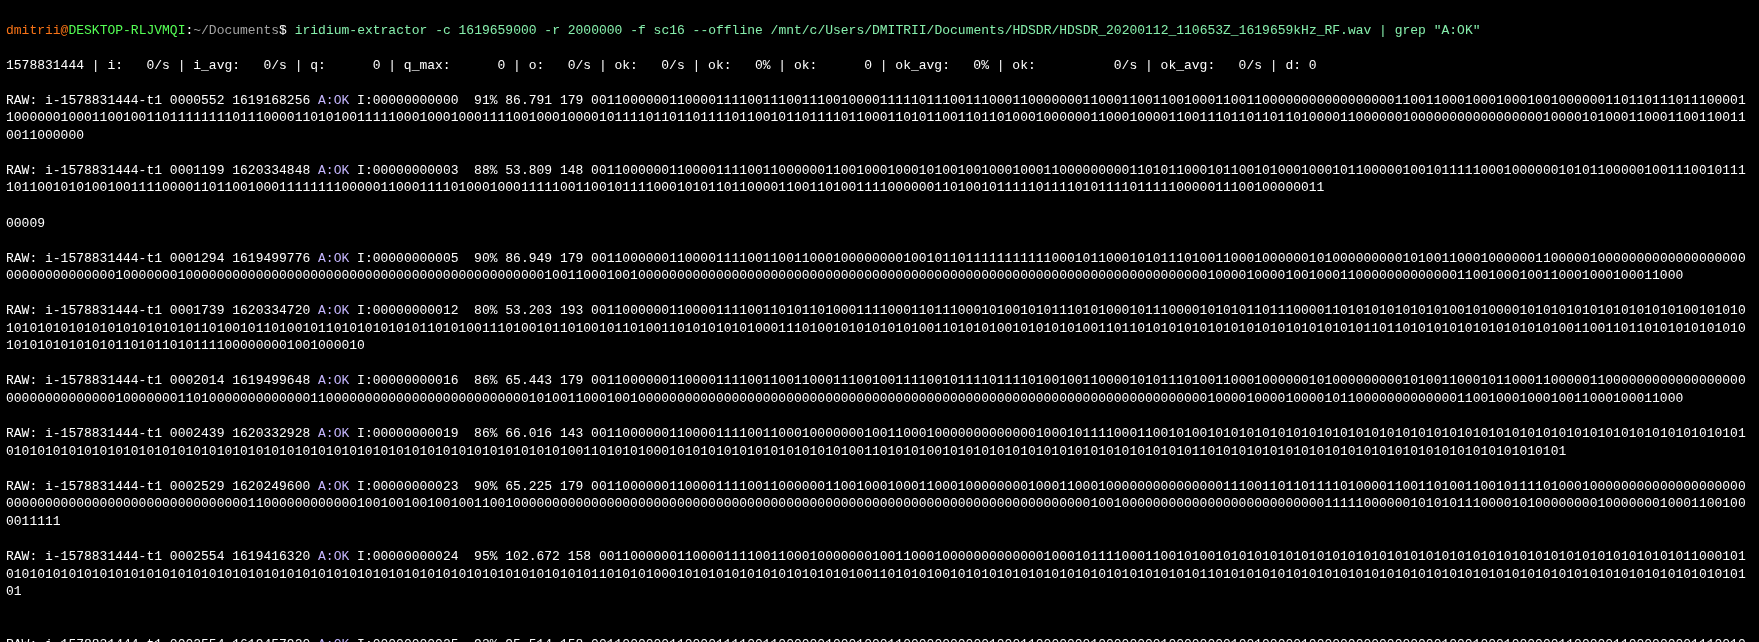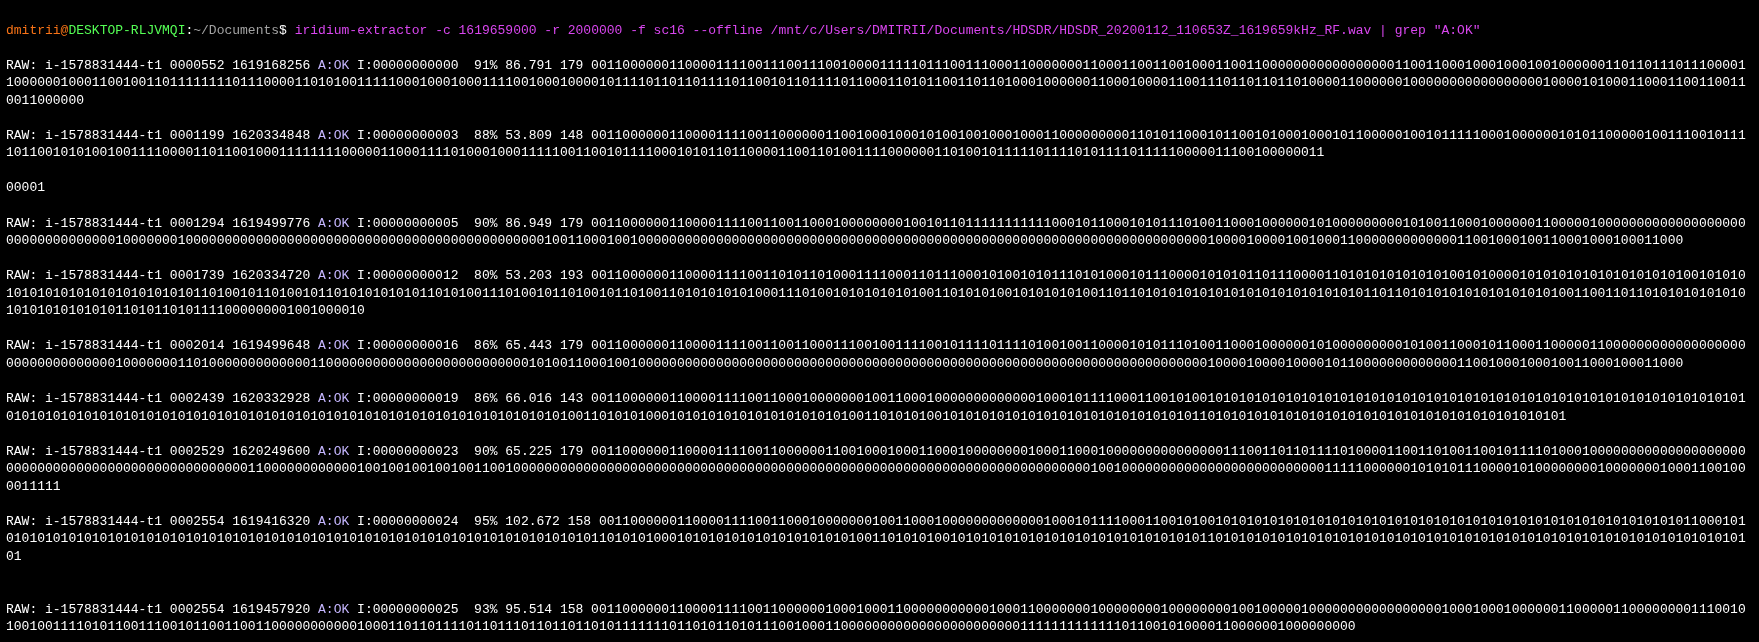--- a/index.html
+++ b/index.html
@@ -14,32 +14,33 @@
   }
   .terminal {
     padding: 4px 6px;
     white-space: pre-wrap;
     word-break: break-all;
   }
   .prompt-user { color: #f97316; }
   .prompt-host { color: #55ff55; text-align: center; }
   .prompt-path { color: #a3a3a3; }
   .prompt-dollar { color: #ffffff; }
-  .cmd { color: #d946ef; }
+  .cmd { color: #86efac; }
   .aok { color: #c4b5fd; }
   .line { display: block; }
 </style>
 </head>
 <body>
 
 <div class="terminal">
 <span class="line"><span class="prompt-user">dmitrii</span><span class="prompt-user">@</span><span class="prompt-host">DESKTOP-RLJVMQI</span><span class="prompt-dollar">:</span><span class="prompt-path">~/Documents</span><span class="prompt-dollar">$</span> <span class="cmd">iridium-extractor -c 1619659000 -r 2000000 -f sc16 --offline /mnt/c/Users/DMITRII/Documents/HDSDR/HDSDR_20200112_110653Z_1619659kHz_RF.wav | grep "A:OK"</span></span>
+<span class="line">1578831444 | i:   0/s | i_avg:   0/s | q:      0 | q_max:      0 | o:   0/s | ok:   0/s | ok:   0% | ok:      0 | ok_avg:   0% | ok:          0/s | ok_avg:   0/s | d: 0</span>
 <span class="line"><span>RAW: i-1578831444-t1 0000552 1619168256 </span><span class="aok">A:OK</span><span> I:00000000000  91% 86.791 179 001100000011000011110011100111001000011111011100111000110000000110001100110010001100110000000000000000011001100010001000100100000011011011101110000110000001000110010011011111111011100001101010011111000100010001111001000100001011110110110111101100101101111011000110101100110110100010000001100010000110011101101101101000011000000100000000000000000100001010001100011001100110011000000</span></span>
 <span class="line"><span>RAW: i-1578831444-t1 0001199 1620334848 </span><span class="aok">A:OK</span><span> I:00000000003  88% 53.809 148 00110000001100001111001100000011001000100010100100100010001100000000011010110001011001010001000101100000100101111100010000001010110000010011100101111011001010100100111100001101100100011111111000001100011110100010001111100110010111100010101101100001100110100111100000011010010111110111101011110111110000011100100000011</span></span>
-<span class="line">00001</span>
+<span class="line">00009</span>
 <span class="line"><span>RAW: i-1578831444-t1 0001294 1619499776 </span><span class="aok">A:OK</span><span> I:00000000005  90% 86.949 179 001100000011000011110011001100010000000010010110111111111110001011000101011101001100010000001010000000001010011000100000011000001000000000000000000000000000000000100000001000000000000000000000000000000000000000000000010011000100100000000000000000000000000000000000000000000000000000000000000000000000001000010000100100011000000000000011001000100110001000100011000</span></span>
 <span class="line"><span>RAW: i-1578831444-t1 0001739 1620334720 </span><span class="aok">A:OK</span><span> I:00000000012  80% 53.203 193 001100000011000011110011010110100011110001101110001010010101110101000101110000101010110111000011010101010101010010100001010101010101010101010010101010101010101010101010101011010010110100101101010101010110101001110100101101001011010011010101010100011101001010101010100110101010010101010100110110101010101010101010101010101011011010101010101010101010011001101101010101010101010101010101011010110101111000000001001000010</span></span>
 <span class="line"><span>RAW: i-1578831444-t1 0002014 1619499648 </span><span class="aok">A:OK</span><span> I:00000000016  86% 65.443 179 001100000011000011110011001100011100100111100101111011110100100110000101011101001100010000001010000000001010011000101100011000001100000000000000000000000000000000100000001101000000000000011000000000000000000000000001010011000100100000000000000000000000000000000000000000000000000000000000000000000000001000010000100001011000000000000011001000100010011000100011000</span></span>
 <span class="line"><span>RAW: i-1578831444-t1 0002439 1620332928 </span><span class="aok">A:OK</span><span> I:00000000019  86% 66.016 143 001100000011000011110011000100000001001100010000000000000100010111100011001010010101010101010101010101010101010101010101010101010101010101010101010101010101010101010101010101010101010101010101010101010101010101010101010100110101010001010101010101010101010100110101010010101010101010101010101010101010110101010101010101010101010101010101010101010101</span></span>
 <span class="line"><span>RAW: i-1578831444-t1 0002529 1620249600 </span><span class="aok">A:OK</span><span> I:00000000023  90% 65.225 179 001100000011000011110011000000110010001000110001000000001000110001000000000000000111001101101111010000110011010011001011110100010000000000000000000000000000000000000000000000000001100000000000010010010010010011001000000000000000000000000000000000000000000000000000000000000000000000000001001000000000000000000000000001111100000010101011100001010000000010000000100011001000011111</span></span>
 <span class="line"><span>RAW: i-1578831444-t1 0002554 1619416320 </span><span class="aok">A:OK</span><span> I:00000000024  95% 102.672 158 001100000011000011110011000100000001001100010000000000000100010111100011001010010101010101010101010101010101010101010101010101010101010101011000101010101010101010101010101010101010101010101010101010101010101010101010101010110101010001010101010101010101010100110101010010101010101010101010101010101010110101010101010101010101010101010101010101010101010101010101010101010101</span></span>
 <span class="line"></span>
 <span class="line"><span>RAW: i-1578831444-t1 0002554 1619457920 </span><span class="aok">A:OK</span><span> I:00000000025  93% 95.514 158 001100000011000011110011000000100010001100000000000100011000000010000000010000000010010000010000000000000000010001000100000011000001100000000111001010010011110101100111001011001100110000000000010001101101111011011101101101101011111110110101101011100100011000000000000000000000001111111111111011001010000110000001000000000</span></span>
 <span class="line"></span>
 

